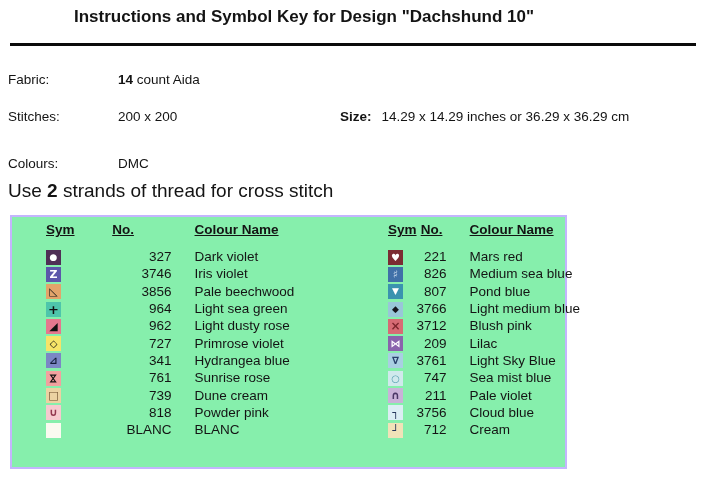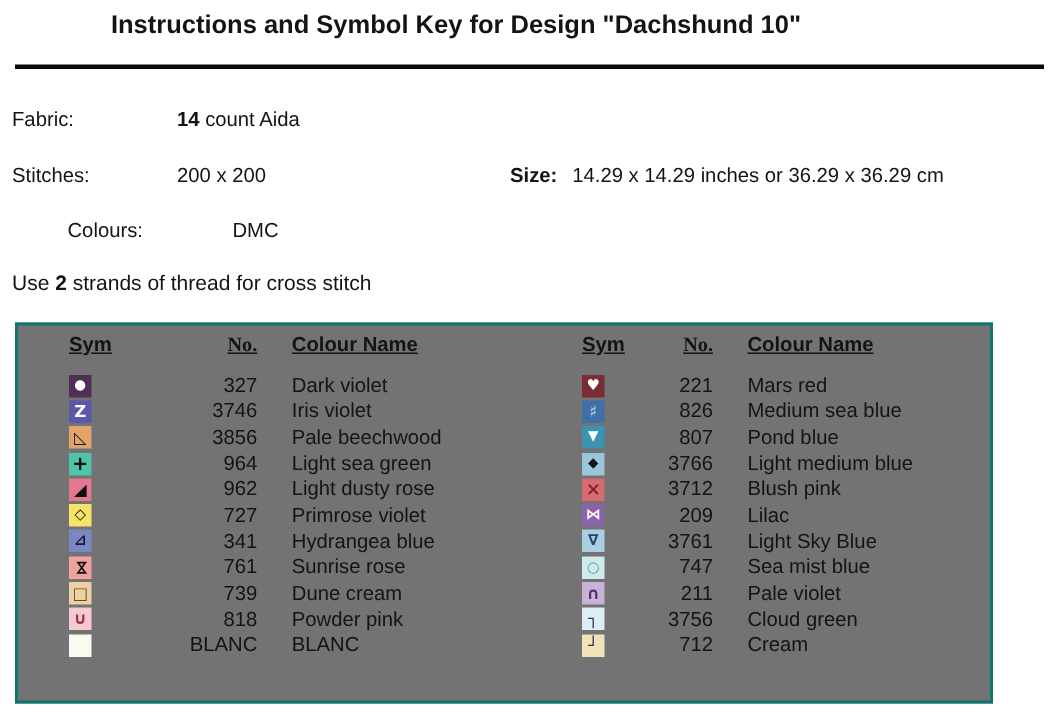--- a/index.html
+++ b/index.html
@@ -15,36 +15,36 @@
   .rule{
     position:absolute;top:43px;left:10px;width:686px;height:3px;background:#0a0a0a;
   }
   .inforow{position:absolute;left:8px;font-size:13.5px;white-space:pre;}
   .inforow .lbl{display:inline-block;width:110px;font-weight:normal;}
   .inforow .val{display:inline-block;}
   .inforow .val-stitches{display:inline-block;width:177px;}
   .inforow .lbl-size{display:inline-block;font-weight:bold;margin-right:10px;margin-left:45px;}
   .r-fabric{top:72px;}
   .r-stitches{top:109px;}
-  .r-colours{top:146px;margin-left:37px;}
-  .r-strands{top:180px;font-size:14px;}
+  .r-colours{top:156px;}
+  .r-strands{top:180px;font-size:19px;}
   b.inb{font-weight:bold;}
   .keybox{
-    position:absolute;top:215px;left:10px;width:652px;height:254px;
-    border:2px solid #0f766e;box-sizing:border-box;background:#737373;
+    position:absolute;top:215px;left:10px;width:557px;height:254px;
+    border:2px solid #c4b5fd;box-sizing:border-box;background:#86efac;
   }
   .kgroup{position:absolute;top:5px;}
   .kg-left{left:34px;}
   .kg-right{left:376px;}
   table.ktab{border-collapse:collapse;font-size:13.5px;}
   .ktab th{
     font-weight:bold;text-decoration:underline;text-align:left;
     padding:0;height:20px;vertical-align:top;font-size:13.5px;
   }
-  .ktab th.h-no{text-align:right;font-family:Liberation Serif, serif;}
+  .ktab th.h-no{text-align:center;}
   .ktab td{padding:0;height:17.3px;vertical-align:middle;}
   .c-sym{width:22px;}
   .c-no{width:97px;text-align:right;}
   .c-name{padding-left:23px !important;width:230px;white-space:nowrap;}
   .hdr-gap td{height:6px;}
   .swatch{
     display:inline-block;width:15px;height:15px;box-sizing:border-box;
     text-align:center;line-height:15px;font-size:11px;vertical-align:middle;
     font-family:"DejaVu Sans","Liberation Sans",sans-serif;
   }
@@ -189,21 +189,21 @@
             <td class="c-name">Sea mist blue</td>
           </tr>
           <tr>
             <td class="c-sym"><span class="swatch" style="background: rgb(201, 178, 216); color: rgb(75, 55, 102); font-weight: bold; font-size: 11px;">∩</span></td>
             <td class="c-no">211</td>
             <td class="c-name">Pale violet</td>
           </tr>
           <tr>
             <td class="c-sym"><span class="swatch" style="background: rgb(220, 237, 244); color: rgb(39, 54, 92); font-weight: bold; font-size: 11px;">┐</span></td>
             <td class="c-no">3756</td>
-            <td class="c-name">Cloud green</td>
+            <td class="c-name">Cloud blue</td>
           </tr>
           <tr>
             <td class="c-sym"><span class="swatch" style="background: rgb(241, 226, 184); color: rgb(39, 54, 92); font-weight: bold; font-size: 11px;">┘</span></td>
             <td class="c-no">712</td>
             <td class="c-name">Cream</td>
           </tr>
         </tbody>
     </table>
   </div>
 </div>

